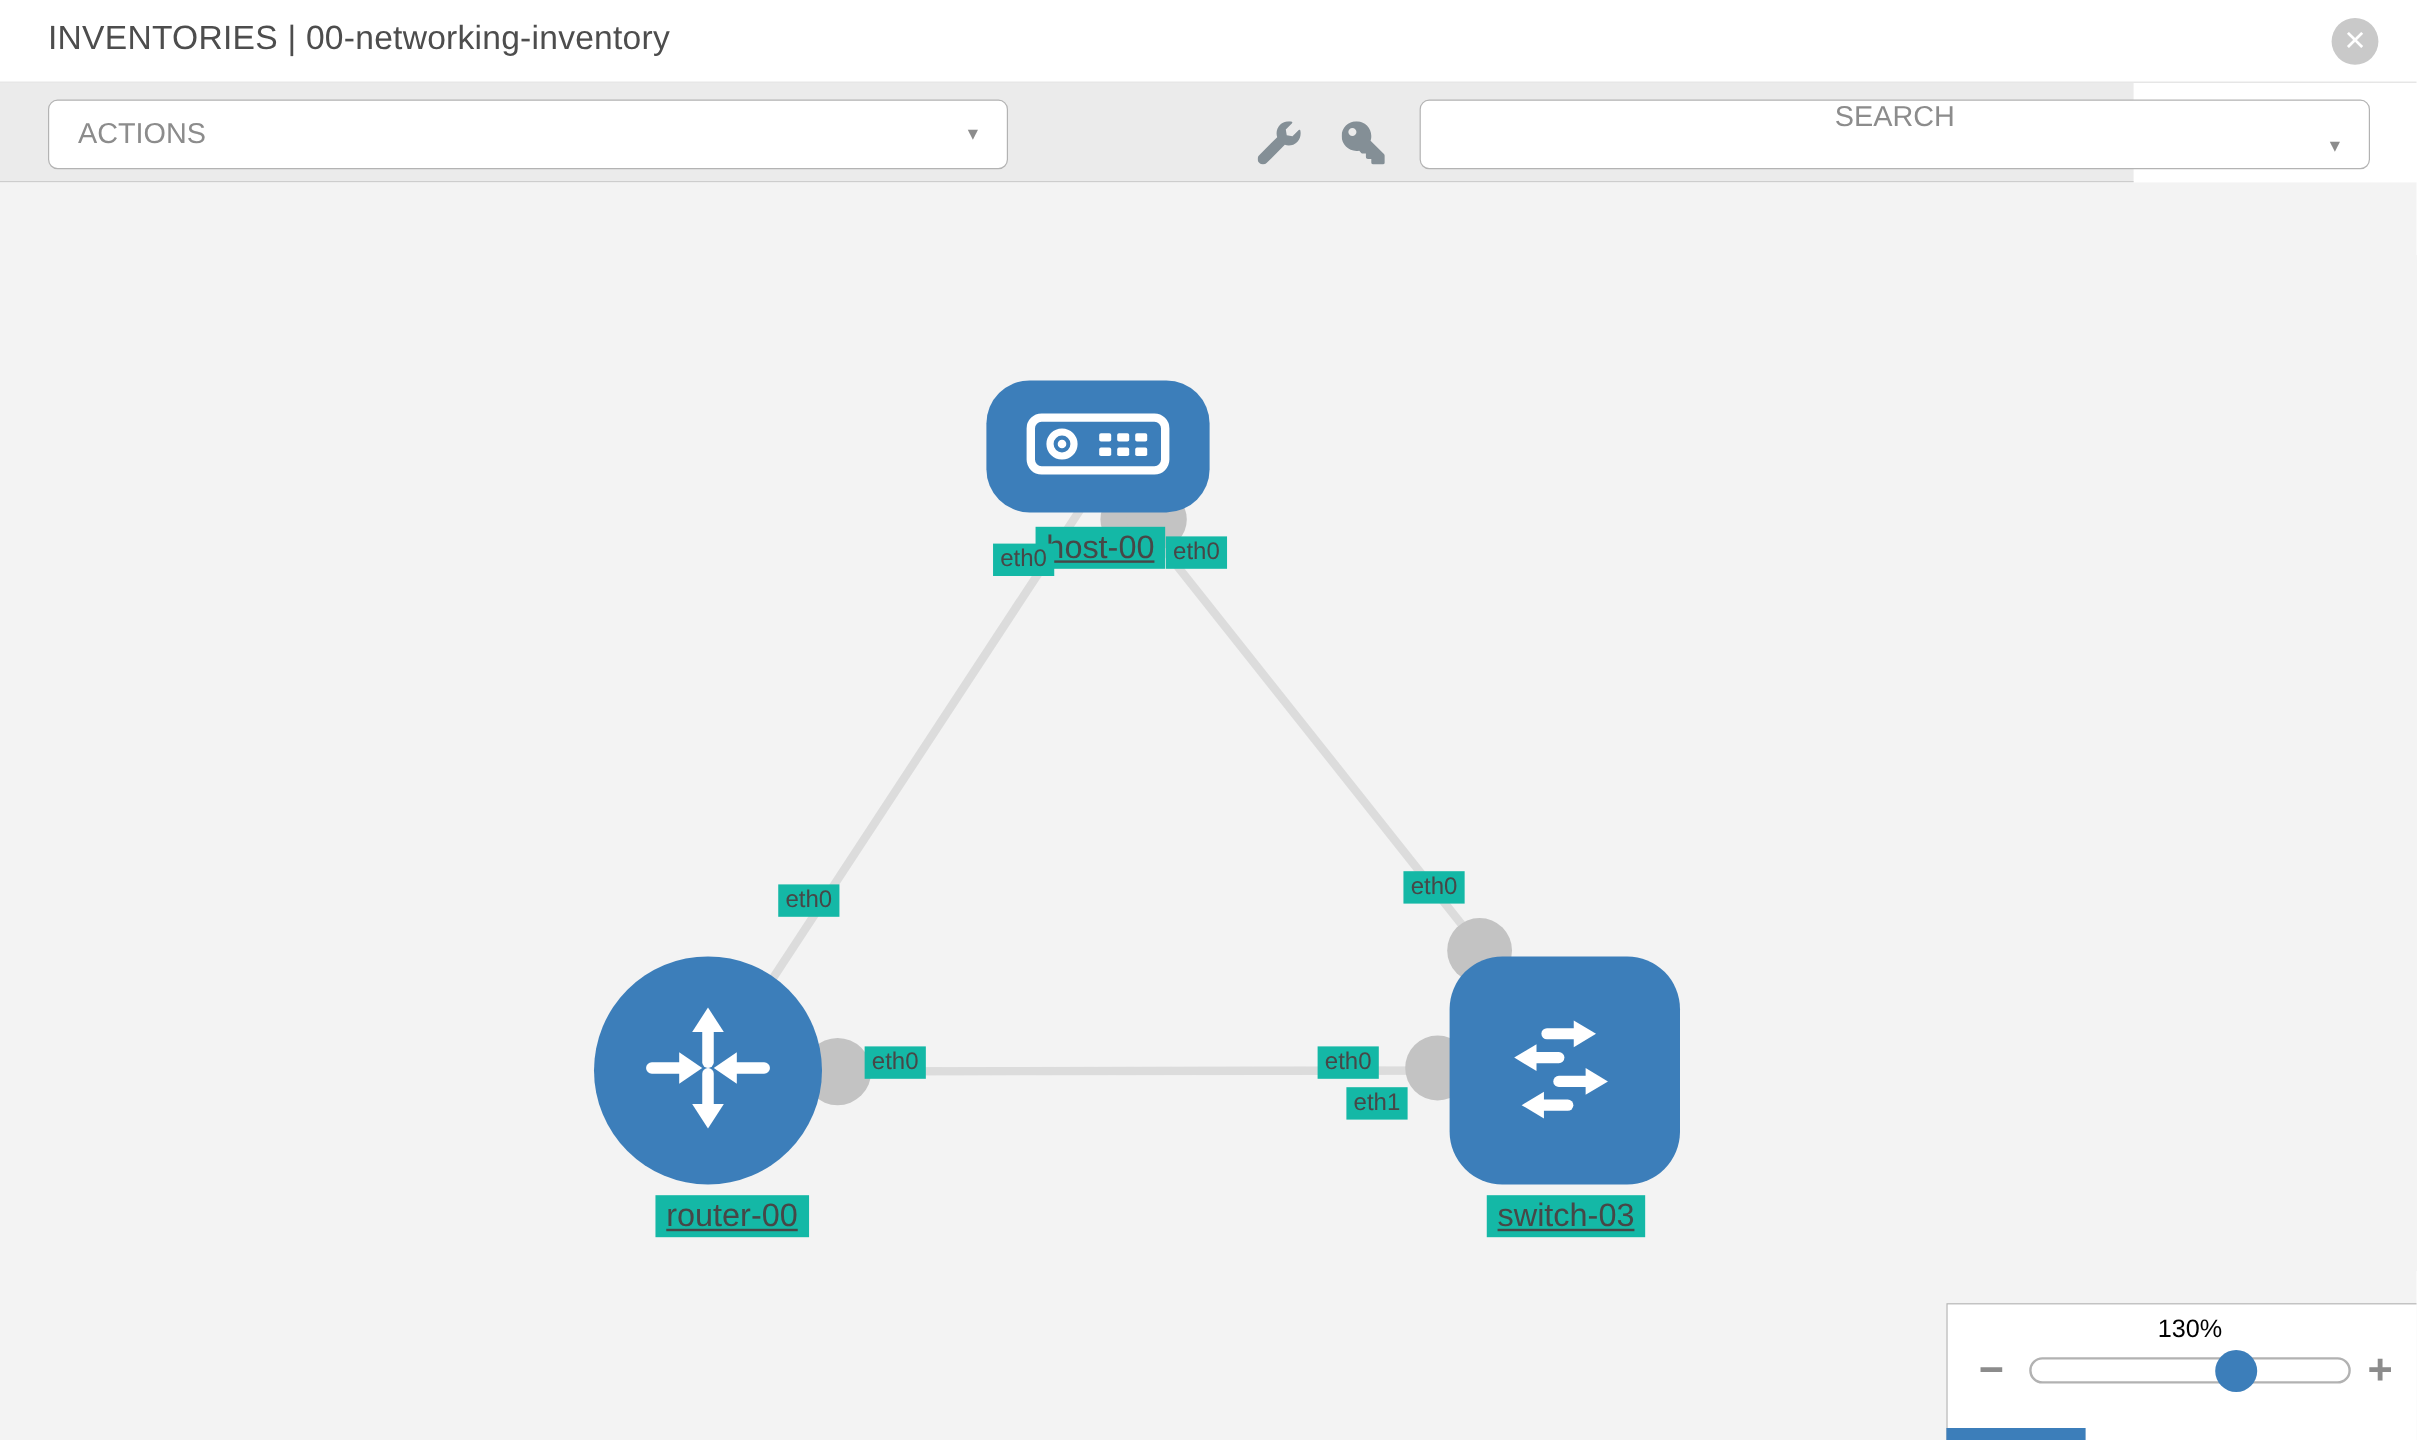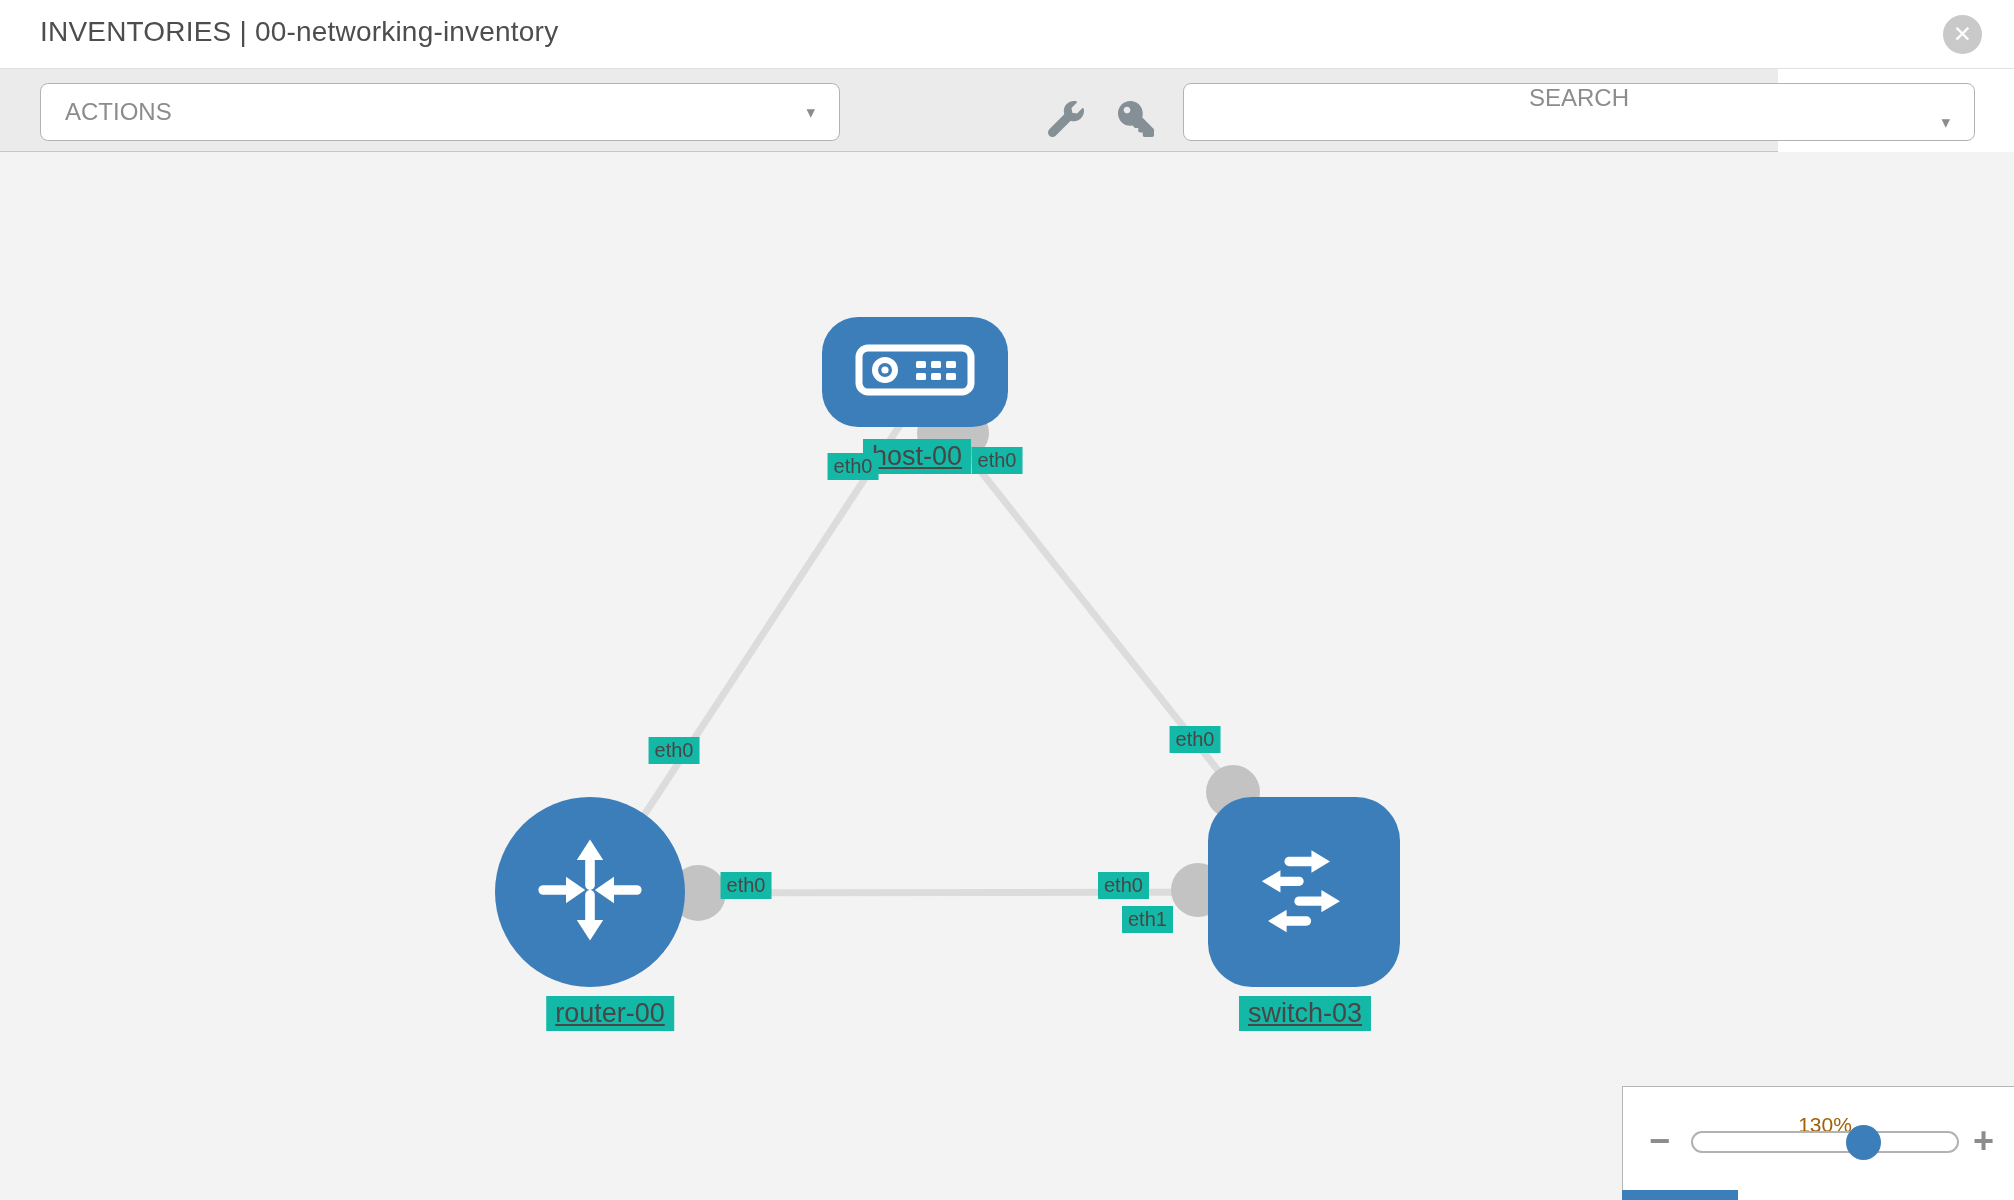--- a/index.html
+++ b/index.html
@@ -27,21 +27,21 @@
   .node { position:absolute; z-index:2; background:var(--node-blue,#3c7eba); display:flex; align-items:center; justify-content:center; cursor:grab; }
   .node-host   { left:822px;  top:165px; width:186px; height:110px; border-radius:36px; }
   .node-router { left:495px;  top:645px; width:190px; height:190px; border-radius:50%; }
   .node-switch { left:1208px; top:645px; width:192px; height:190px; border-radius:44px; }
   .lbl { position:absolute; z-index:3; background:#14b8a6; color:#474747; white-space:nowrap; }
   .lbl-name { font-size:27px; padding:2px 9px; transform:translateX(-50%);text-decoration:underline; }
   .lbl-if { font-size:20px; padding:2px 6px; }
   .lbl-if.ctr { transform:translateX(-50%); }
   
   .zoom-panel { position:absolute; z-index:5; left:1622px; top:934px; width:400px; height:140px; background:#fff; border:1px solid #b5b5b5; box-sizing:border-box; }
-  .zoom-level { position:absolute; left:68px; top:26px; width:268px; text-align:center; font-size:21px; color:#a16207; }
+  .zoom-level { position:absolute; left:68px; top:9px; width:268px; text-align:center; font-size:21px; color:#000000; }
   .zoom-minus, .zoom-plus { position:absolute; top:36px; font-size:36px; font-weight:700; color:#8c8c8c; cursor:pointer; line-height:1; }
   .zoom-minus { left:26px; }
   .zoom-plus  { left:350px; }
   .zoom-track { position:absolute; left:68px; top:44px; width:268px; height:22px; border:2px solid #b2b2b2; border-radius:13px; background:#fff; box-sizing:border-box; cursor:pointer; }
   .zoom-handle { position:absolute; left:223px; top:38px; width:35px; height:35px; border-radius:50%; background:var(--accent-blue,#3c7eba); cursor:pointer; }
   .clipped-blue { position:absolute; z-index:6; left:1622px; top:1038px; width:116px; height:10px; background:var(--accent-blue,#3c7eba); }
 </style>
 </head>
 <body>
 

